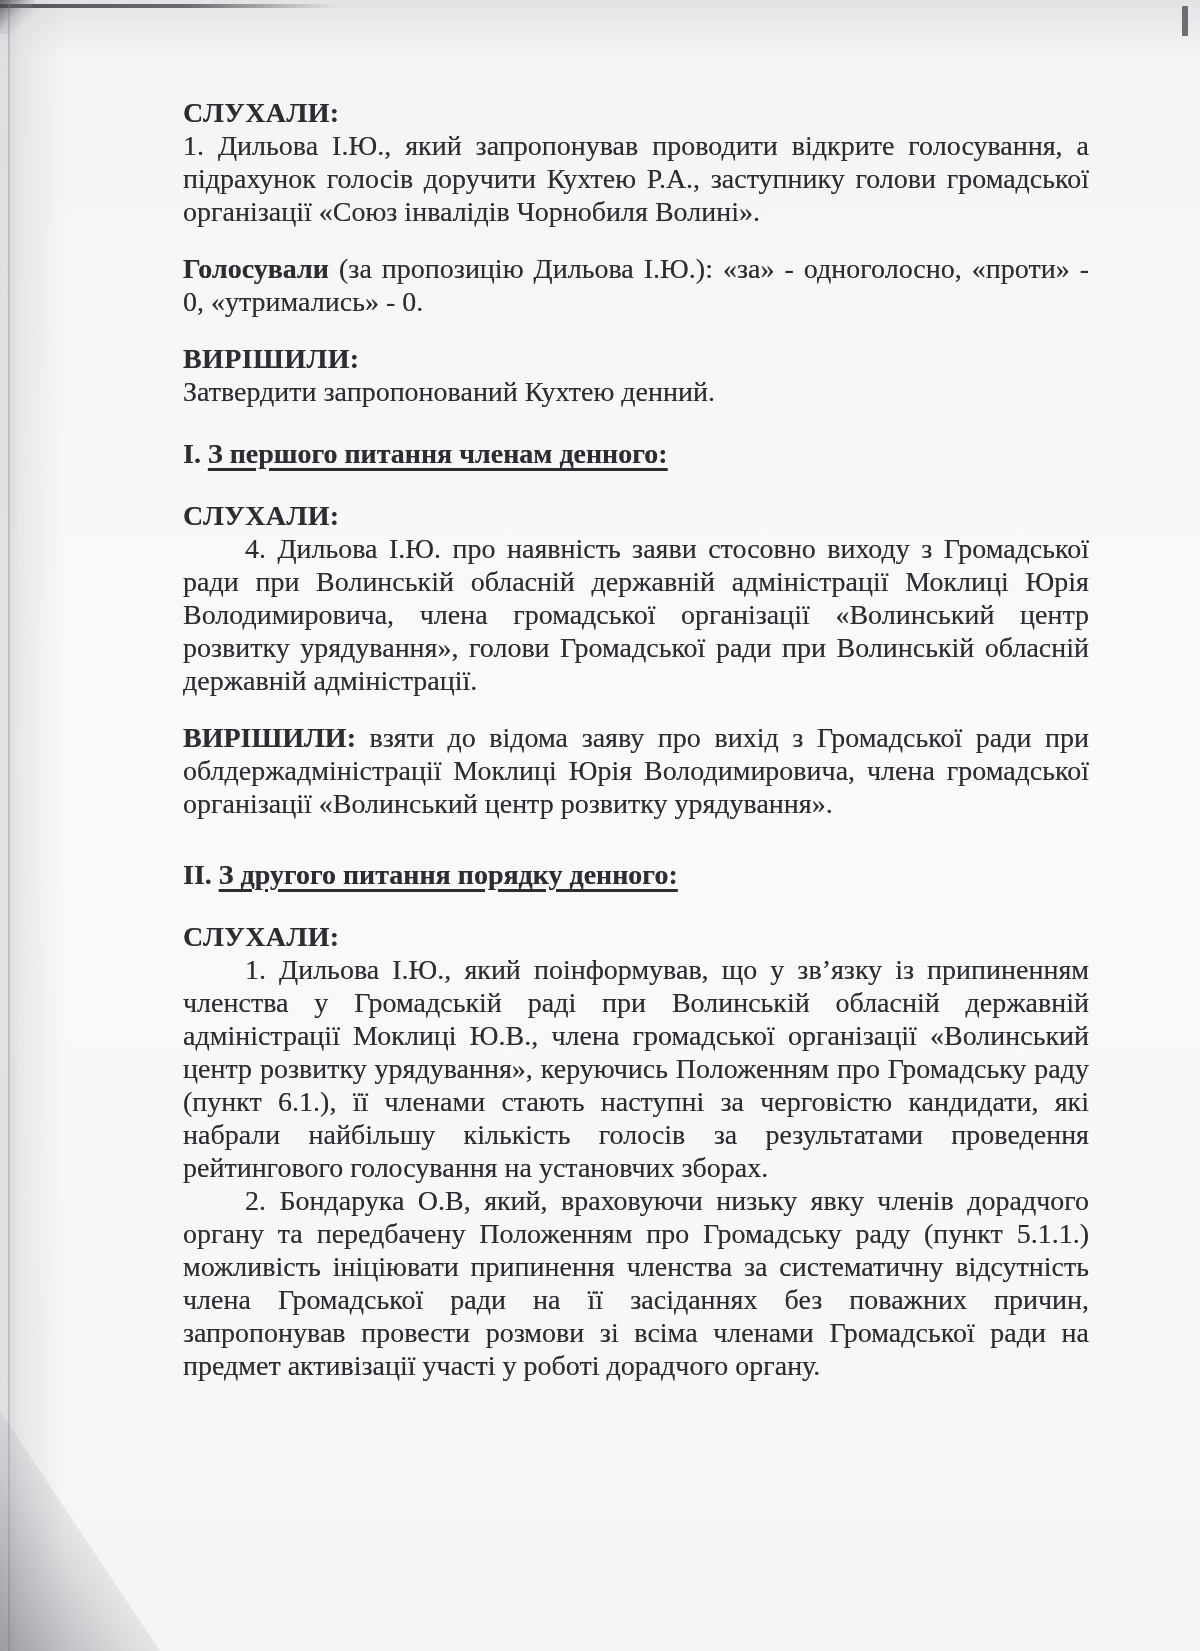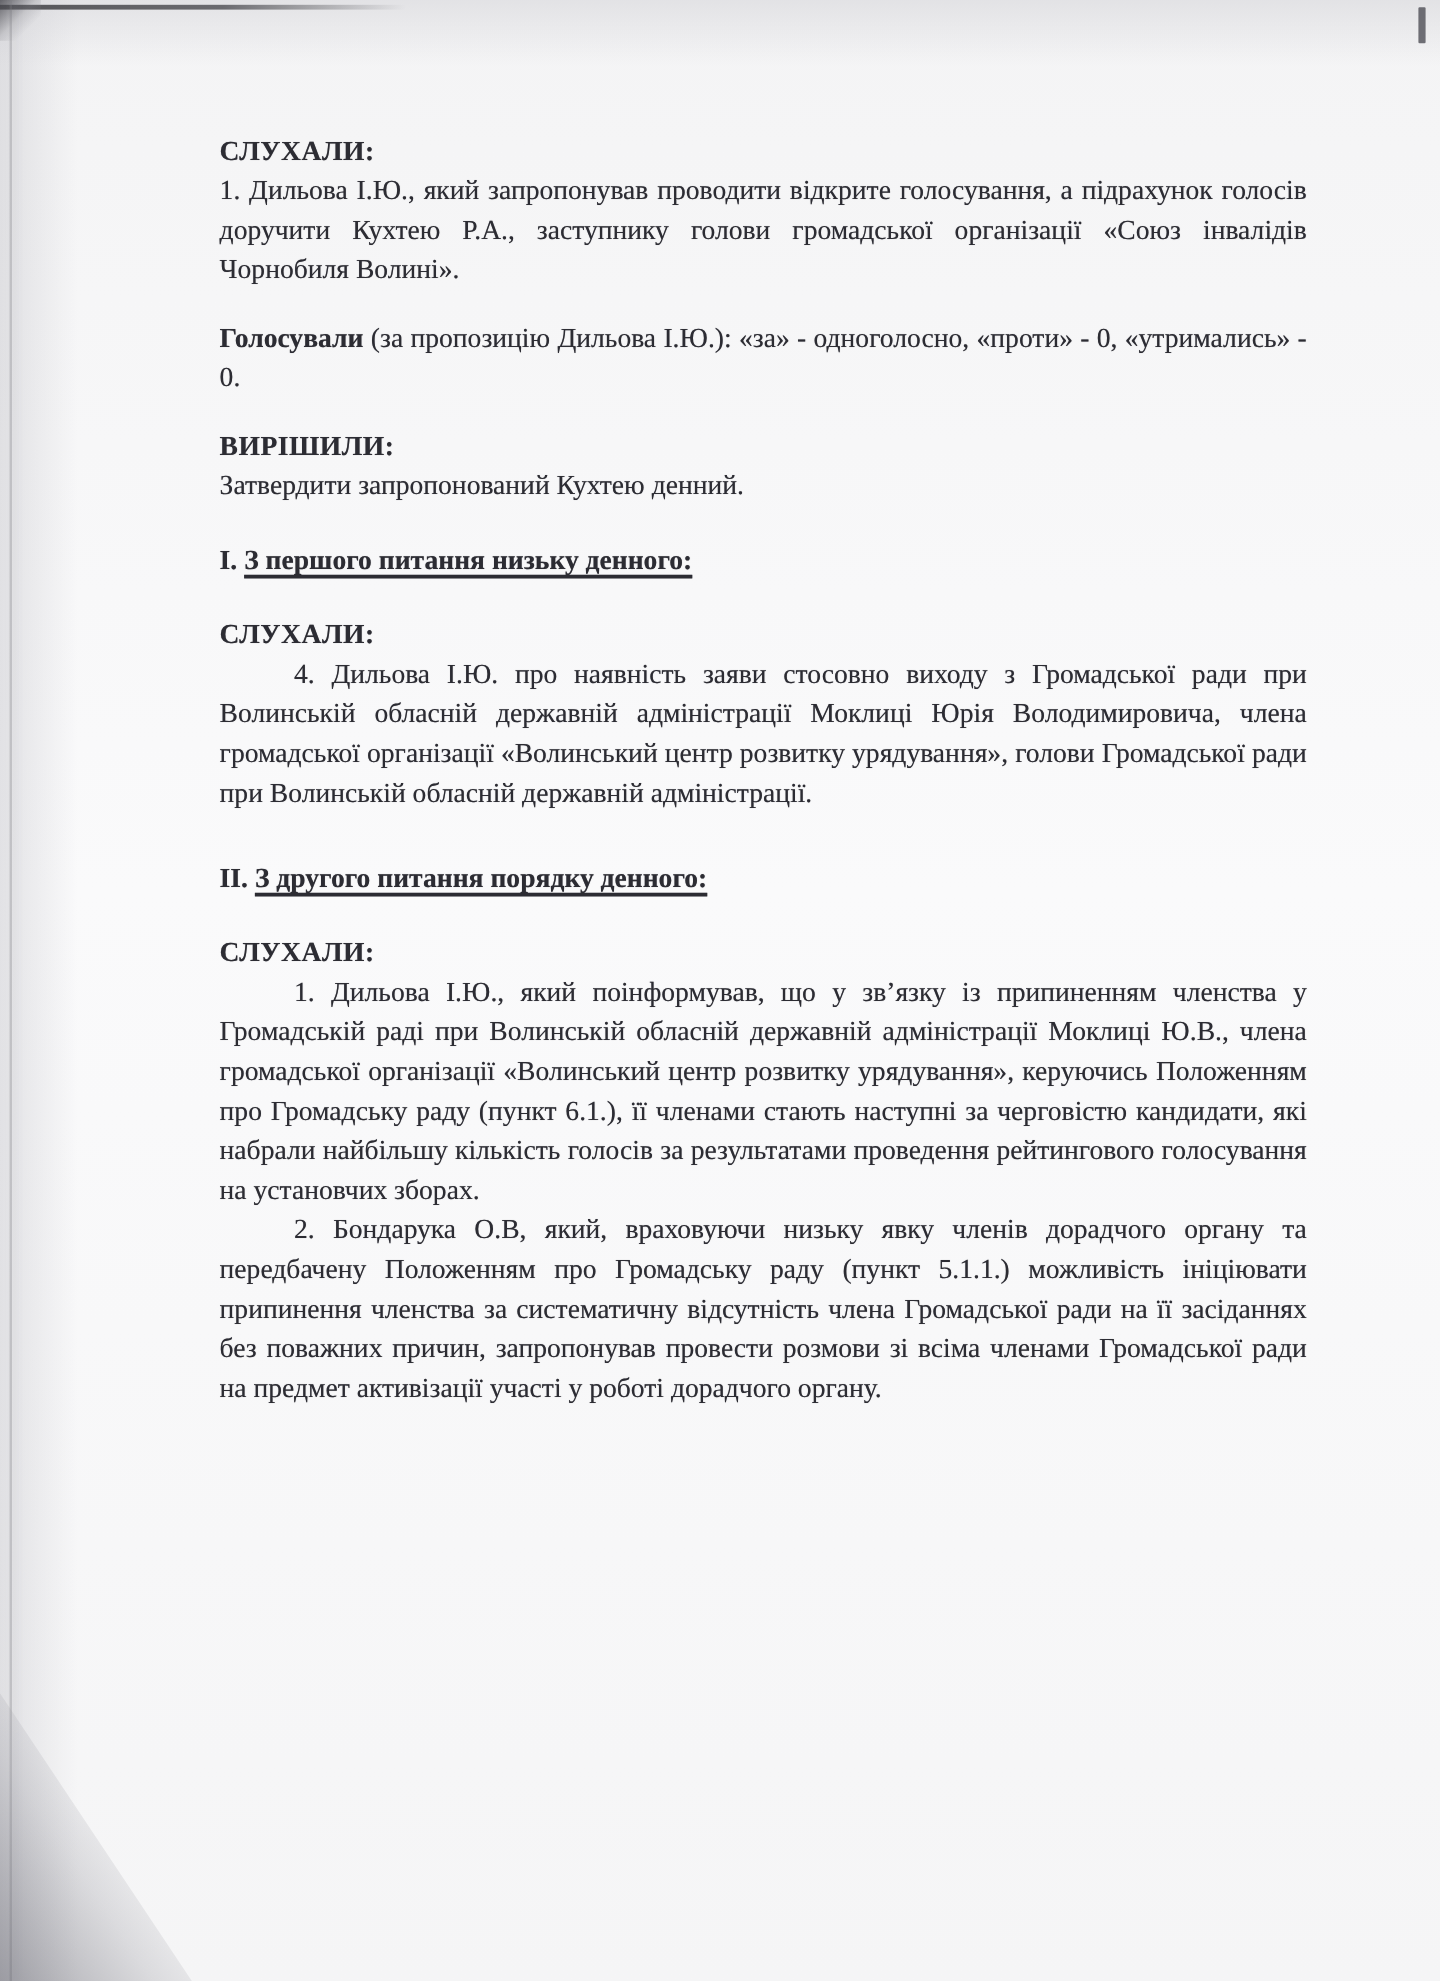--- a/index.html
+++ b/index.html
@@ -37,23 +37,23 @@
     background: rgba(125,125,132,0.35);
     box-shadow: 3px 0 6px rgba(160,160,168,0.25);
   }
   .scan-corner-shadow {
     position:absolute; left:0; bottom:0; width:160px; height:240px;
     background: linear-gradient(to right top, rgba(100,100,110,0.55) 0%, rgba(150,150,158,0.28) 40%, rgba(200,200,206,0) 65%);
     clip-path: polygon(0 100%, 0 0, 100% 100%);
   }
   
   .content {
-    position:absolute; left:183px; top:109px; width:906px;
+    position:absolute; left:183px; top:96px; width:906px;
     color:#2c2c33;
-    font-size:23px; line-height:33px;
+    font-size:28px; line-height:33px;
     text-align:justify;
     text-shadow: 0 0 0.6px rgba(44,44,51,0.55);
   }
   .h { font-weight:bold; letter-spacing:0.4px; text-align:left; }
   .para { }
   .indent { text-indent:62px; }
   .b { font-weight:bold; }
   .sec { font-weight:bold; text-align:left; }
   .u { text-decoration:underline; text-decoration-thickness:2.5px; text-underline-offset:5px; }
   .mt-s { margin-top:24px; }
@@ -75,25 +75,26 @@
 
     <p class="h">СЛУХАЛИ:</p>
     <p class="para">1. Дильова І.Ю., який запропонував проводити відкрите голосування, а підрахунок голосів доручити Кухтею Р.А., заступнику голови громадської організації «Союз інвалідів Чорнобиля Волині».</p>
 
     <p class="para mt-s"><span class="b">Голосували</span><span> (за пропозицію Дильова І.Ю.): «за» - одноголосно, «проти» - 0, «утримались» - 0.</span></p>
 
     <p class="h mt-s">ВИРІШИЛИ:</p>
     <p class="para">Затвердити запропонований Кухтею денний.</p>
 
     <p class="sec mt-m"><span>І.</span>
-      <span class="u">З першого питання низьку денного:</span></p>
+      <span class="u">З першого питання членам денного:</span></p>
 
     <p class="h mt-m">СЛУХАЛИ:</p>
     <p class="para indent">4. Дильова І.Ю. про наявність заяви стосовно виходу з Громадської ради при Волинській обласній державній адміністрації Моклиці Юрія Володимировича, члена громадської організації «Волинський центр розвитку урядування», голови Громадської ради при Волинській обласній державній адміністрації.</p>
 
+    <p class="para mt-s"><span class="b">ВИРІШИЛИ:</span><span> взяти до відома заяву про вихід з Громадської ради при облдержадміністрації Моклиці Юрія Володимировича, члена громадської організації «Волинський центр розвитку урядування».</span></p>
 
     <p class="sec mt-l"><span>ІІ.</span>
       <span class="u">З другого питання порядку денного:</span></p>
 
     <p class="h mt-m">СЛУХАЛИ:</p>
     <p class="para indent">1. Дильова І.Ю., який поінформував, що у зв’язку із припиненням членства у Громадській раді при Волинській обласній державній адміністрації Моклиці Ю.В., члена громадської організації «Волинський центр розвитку урядування», керуючись Положенням про Громадську раду (пункт 6.1.), її членами стають наступні за черговістю кандидати, які набрали найбільшу кількість голосів за результатами проведення рейтингового голосування на установчих зборах.</p>
     <p class="para indent">2. Бондарука О.В, який, враховуючи низьку явку членів дорадчого органу та передбачену Положенням про Громадську раду (пункт 5.1.1.) можливість ініціювати припинення членства за систематичну відсутність члена Громадської ради на її засіданнях без поважних причин, запропонував провести розмови зі всіма членами Громадської ради на предмет активізації участі у роботі дорадчого органу.</p>
 
   </div>
 </div>

